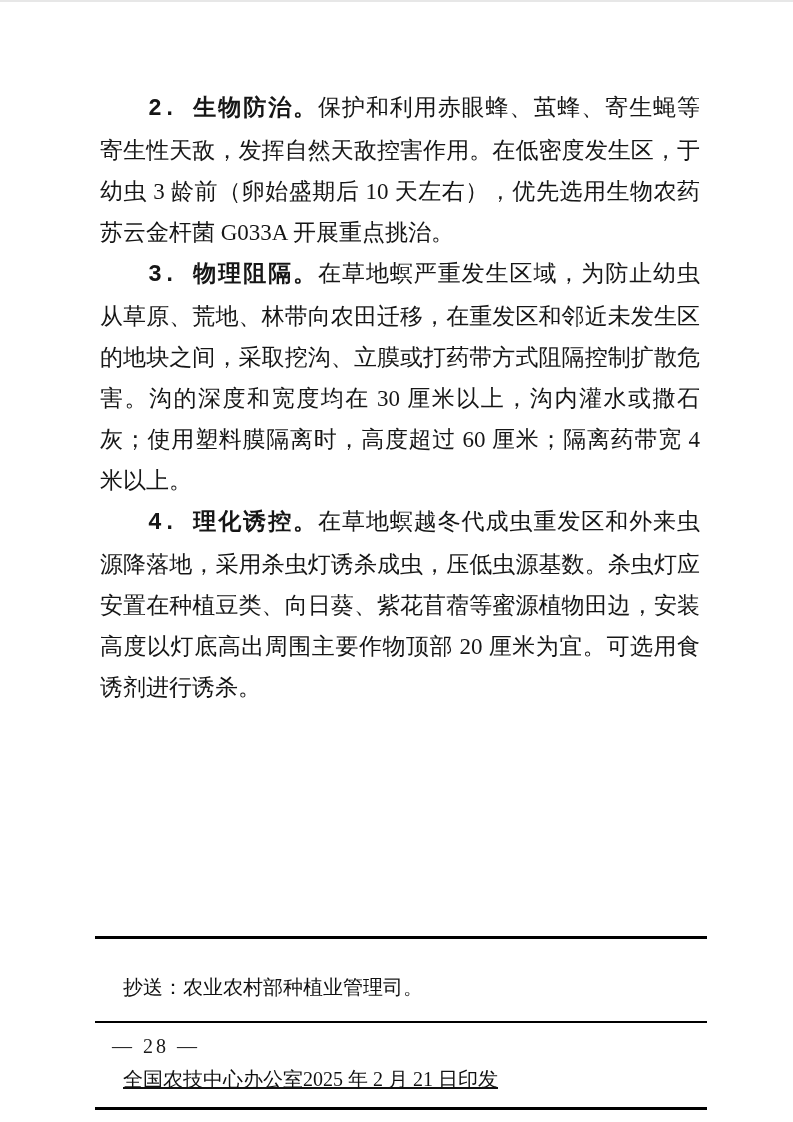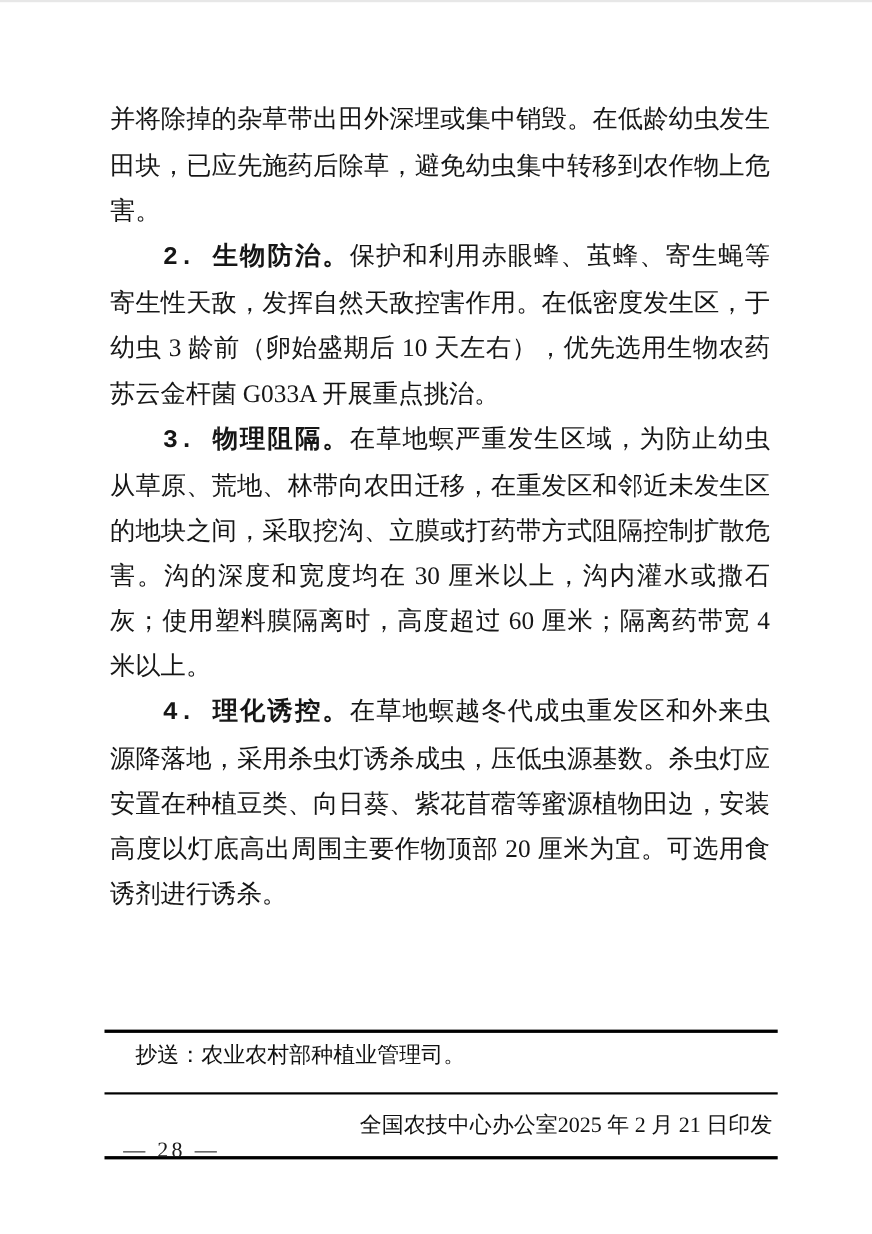--- a/index.html
+++ b/index.html
@@ -52,47 +52,48 @@
     border-top: 3px solid #000000;
     border-bottom: 3px solid #000000;
     font-size: 20px;
     color: #111111;
   }
   .footer-row {
     height: 56px;
     line-height: 40px;
     padding-left: 28px;
     box-sizing: border-box;
+    margin-top: 28px;
   }
   .cc-row {
     border-bottom: 2px solid #000000;
   }
   .issue-row {
     display: flex;
-    justify-content: flex-end;
+    justify-content: flex-start;
     align-items: center;
     padding-right: 5px;
+    text-decoration: underline;
   }
   .page-number {
     position: absolute;
     left: 112px;
     top: 1035px;
     font-size: 20px;
     letter-spacing: 3px;
     color: #1a1a1a;
   }
 </style>
 </head>
 <body>
 
 <div class="page">
   <div class="scan-edge"></div>
 
   <div class="content">
-    <p><span class="lead"></span><span>并将除掉的杂草带出田外深埋或集中销毁。在低龄幼虫发生田块，已应先施药后除草，避免幼虫集中转移到农作物上危害。</span></p>
 
     <p class="indent"><span class="lead">2. 生物防治。</span><span>保护和利用赤眼蜂、茧蜂、寄生蝇等寄生性天敌，发挥自然天敌控害作用。在低密度发生区，于幼虫 3 龄前（卵始盛期后 10 天左右），优先选用生物农药苏云金杆菌 G033A 开展重点挑治。</span></p>
 
     <p class="indent"><span class="lead">3. 物理阻隔。</span><span>在草地螟严重发生区域，为防止幼虫从草原、荒地、林带向农田迁移，在重发区和邻近未发生区的地块之间，采取挖沟、立膜或打药带方式阻隔控制扩散危害。沟的深度和宽度均在 30 厘米以上，沟内灌水或撒石灰；使用塑料膜隔离时，高度超过 60 厘米；隔离药带宽 4 米以上。</span></p>
 
     <p class="indent"><span class="lead">4. 理化诱控。</span><span>在草地螟越冬代成虫重发区和外来虫源降落地，采用杀虫灯诱杀成虫，压低虫源基数。杀虫灯应安置在种植豆类、向日葵、紫花苜蓿等蜜源植物田边，安装高度以灯底高出周围主要作物顶部 20 厘米为宜。可选用食诱剂进行诱杀。</span></p>
 
   </div>
 
   <div class="footer">

